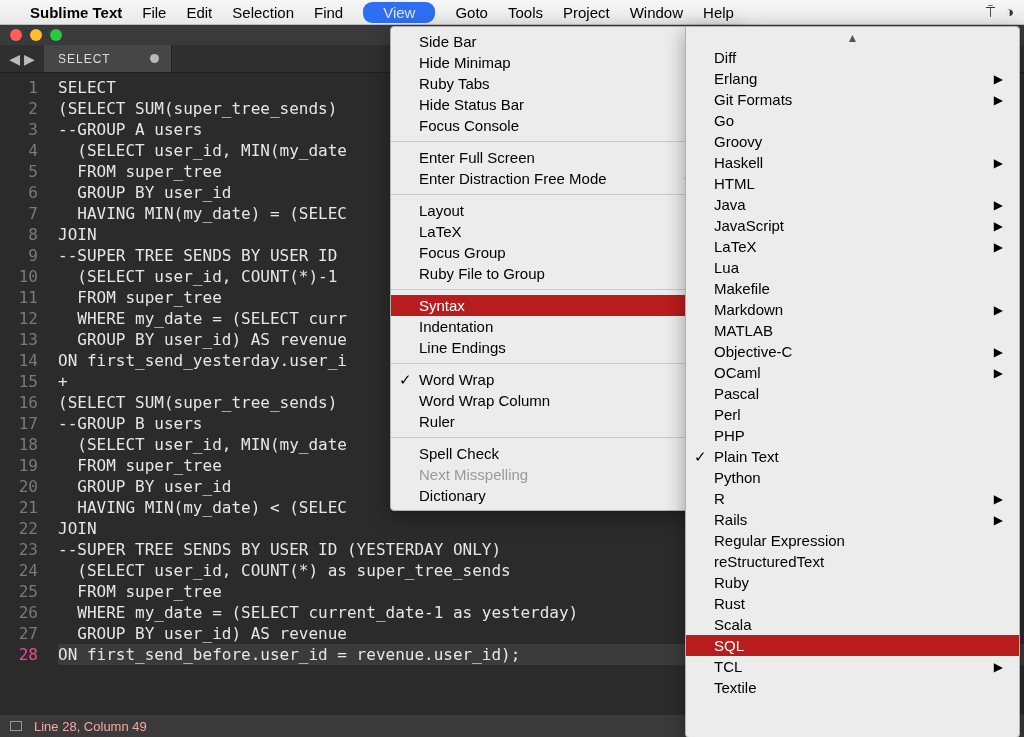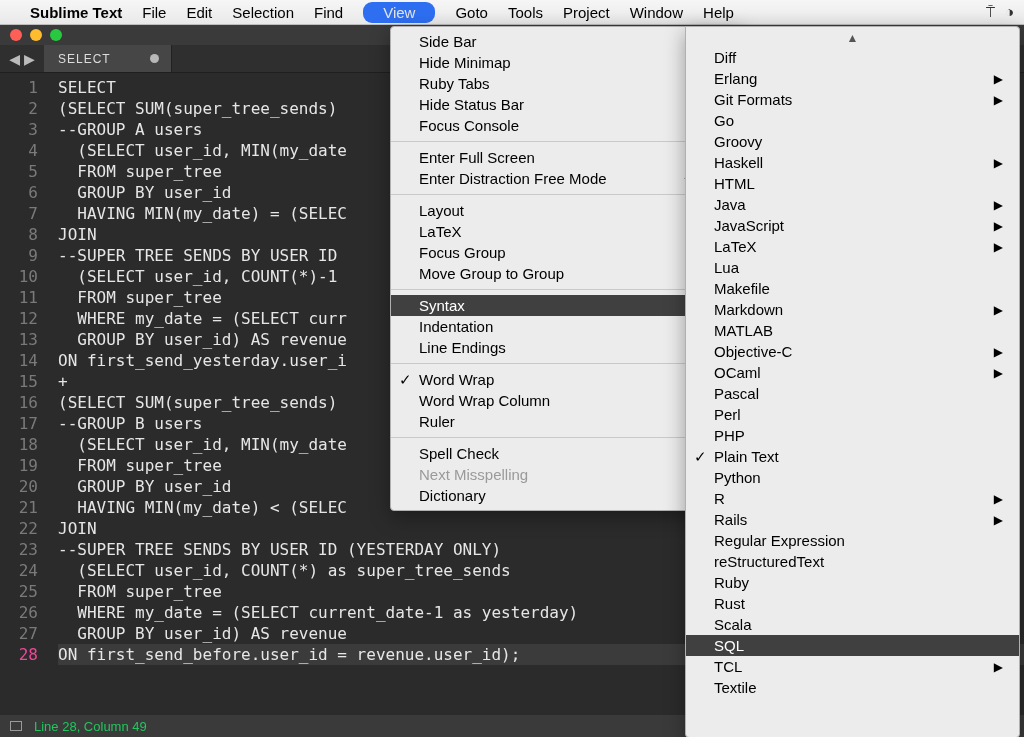--- a/index.html
+++ b/index.html
@@ -24,27 +24,27 @@
 .tab { background:#464646; color:#ddd; font-size:12px; letter-spacing:1px; padding:6px 60px 6px 14px; display:flex; align-items:center; border-right:1px solid #222; position:relative; }
 .tab .dot { position:absolute; right:12px; width:9px; height:9px; background:#b8b8b8; border-radius:50%; }
 
 
 .editor { display:flex; height:calc(100% - 25px - 20px - 28px - 22px); background:#2b2b2b; font-family: "Menlo","Consolas",monospace; font-size:16px; line-height:21px; color:#e6e6e6; }
 .gutter { width:50px; text-align:right; padding:4px 12px 0 0; color:#7a7a7a; user-select:none; }
 .code { flex:1; padding:4px 0 0 8px; white-space:pre; }
 .cursor-row { background:#3b3b3b; }
 
 
-.statusbar { height:22px; background:#3a3a3a; color:#22c55e; font-size:13px; display:flex; align-items:center; padding:0 10px; gap:12px; }
+.statusbar { height:22px; background:#3a3a3a; color:#fca5a5; font-size:13px; display:flex; align-items:center; padding:0 10px; gap:12px; }
 .statusbar .sq { width:12px; height:10px; border:1px solid #9a9a9a; }
 
 
 .dropdown { position:absolute; background:#ececec; border:1px solid #b0b0b0; border-radius:4px; box-shadow:0 6px 20px rgba(0,0,0,.35); font-size:15px; color:#000; padding:4px 0; }
 .dropdown .row { display:flex; align-items:center; padding:2px 16px 2px 28px; position:relative; cursor:default; min-height:21px; }
-.dropdown .row.sel { background:#404040; color:#fff; }
+.dropdown .row.sel { background:#b91c1c; color:#fff; }
 .dropdown .row.disabled { color:#9a9a9a; }
 .dropdown .sep { height:1px; background:#c9c9c9; margin:5px 0; }
 .dropdown .check { position:absolute; left:8px; }
 .dropdown .accel { margin-left:auto; padding-left:30px; color:#6a6a6a; font-size:14px; }
 .dropdown .sub { margin-left:auto; padding-left:30px; font-size:12px; }
 .dropdown .scroll-up { text-align:center; font-size:12px; color:#555; padding:0 0 2px; }
 
 #view-menu { top:26px; left:390px; width:352px; }
 #syntax-menu { top:26px; left:685px; width:335px; height:712px; border-top-left-radius:0; overflow:hidden; }
 </style>
@@ -160,21 +160,21 @@
     </div>
     <div class="row">
       <span>LaTeX</span>
       <span class="sub">▶</span>
     </div>
     <div class="row">
       <span>Focus Group</span>
       <span class="sub">▶</span>
     </div>
     <div class="row">
-      <span>Move Group to Group</span>
+      <span>Ruby File to Group</span>
       <span class="sub">▶</span>
     </div>
     <div class="sep"></div>
     <div class="row sel">
       <span>Syntax</span>
       <span class="sub">▶</span>
     </div>
     <div class="row">
       <span>Indentation</span>
       <span class="sub">▶</span>

